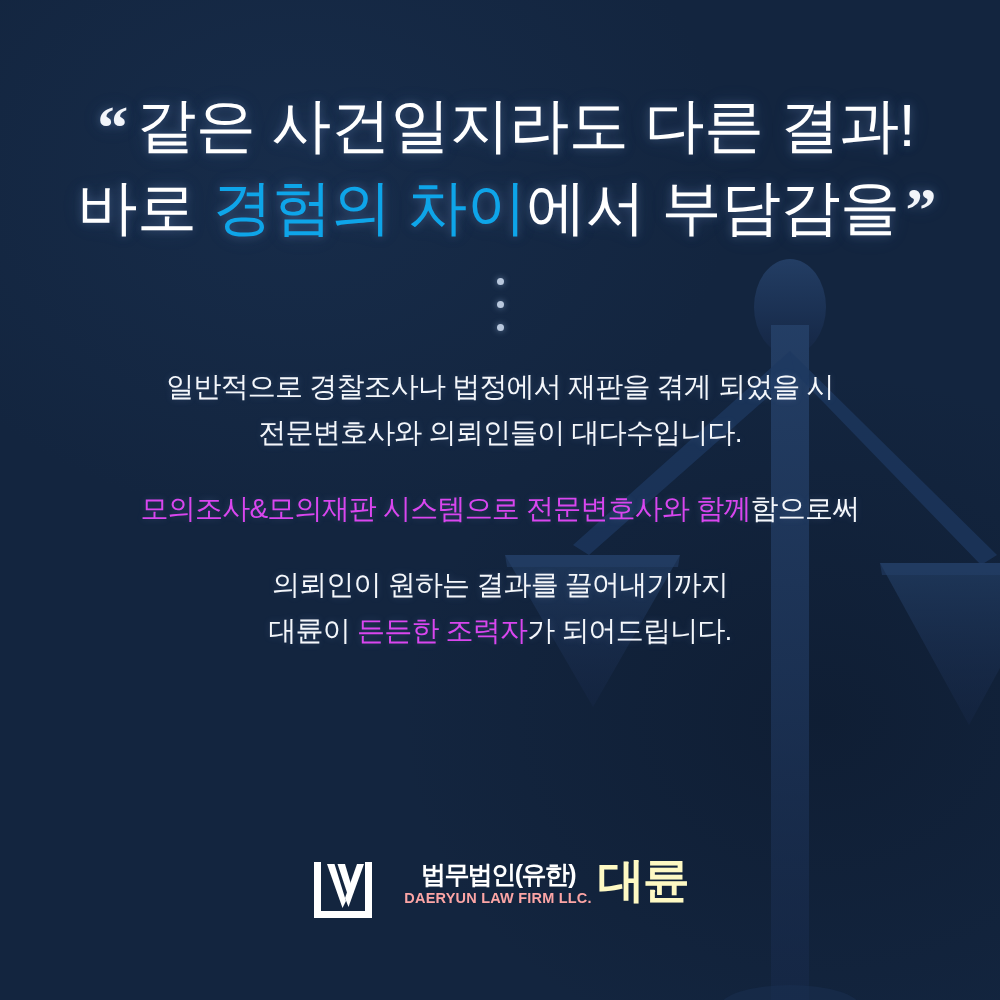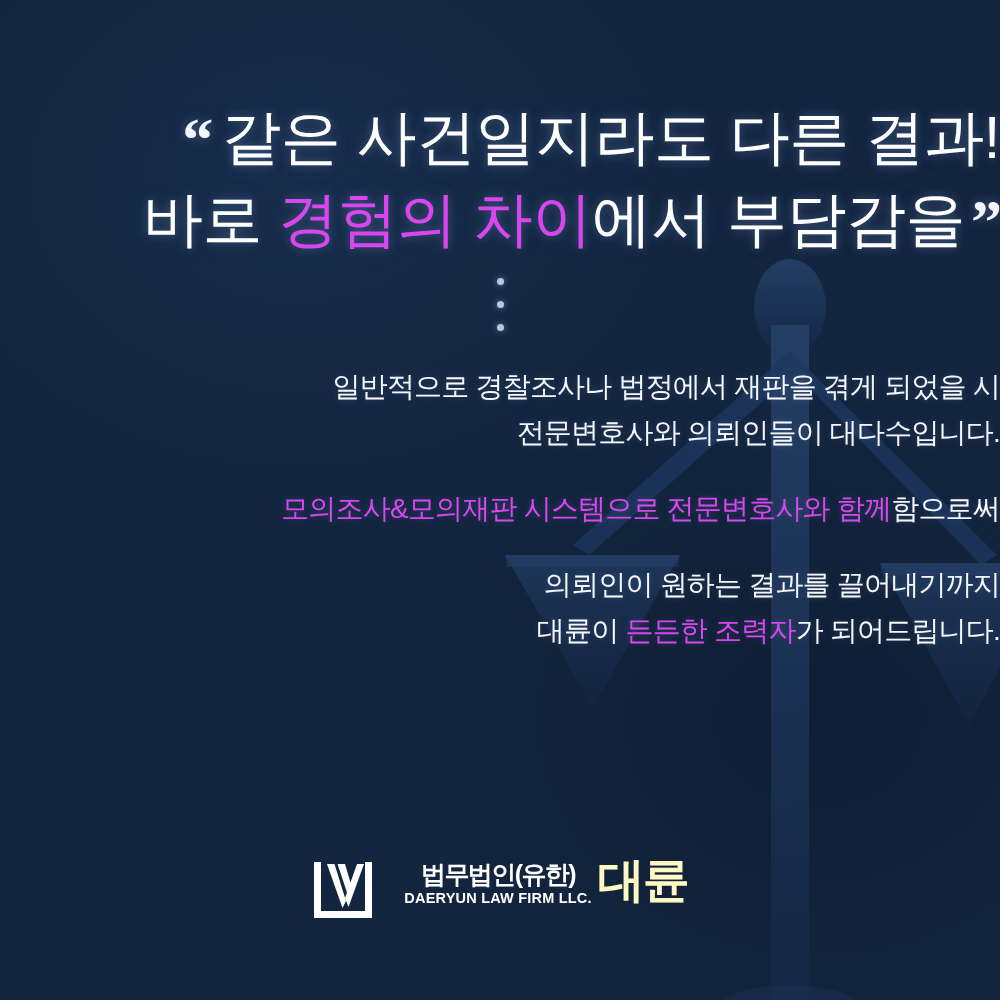--- a/index.html
+++ b/index.html
@@ -40,33 +40,32 @@
     width:470px; height:760px;
     opacity:1;
     pointer-events:none;
   }
   #watermark svg { display:block; width:100%; height:100%; overflow:visible; }
 
   
   .headline {
     position:absolute;
     left:12px; right:0;
-    text-align:right;
+    text-align:center;
     color:#ffffff;
     font-weight:400;
     letter-spacing:-0.5px;
     line-height:1.0;
     white-space:nowrap;
     text-shadow:0 0 10px rgba(150,185,245,0.30), 0 0 22px rgba(110,150,215,0.16);
-    margin-top:12px;
   }
   #headline-line-1 { top:96px;  font-size:60px; }
   #headline-line-2 { top:178px; font-size:60px; }
 
-  .hl-accent { color:#d946ef; }
+  .hl-accent { color:#0ea5e9; }
 
   .quote-mark {
     color:#f2f5fa;
     font-family:"Liberation Serif","DejaVu Serif",serif;
     font-size:62px;
     font-weight:700;
     vertical-align:-2px;
     letter-spacing:-2px;
   }
   .quote-open  { margin-right:10px; }
@@ -89,21 +88,21 @@
     box-shadow:0 0 6px rgba(170,200,240,0.55);
   }
 
   
   #body-copy {
     position:absolute;
     left:0; right:0;
     top:364px;
     text-align:center;
   }
-  .para { margin-bottom:30px;text-align:right; }
+  .para { margin-bottom:30px; }
   .para:last-child { margin-bottom:12px; }
   .para .line {
     color:#f4f7fb;
     font-size:28px;
     font-weight:500;
     line-height:1.64;
     letter-spacing:-0.8px;
     white-space:nowrap;
     text-shadow:0 0 7px rgba(140,175,235,0.22);
   }
@@ -136,21 +135,21 @@
   }
   #logo-entity {
     color:#ffffff;
     font-size:25px;
     font-weight:700;
     letter-spacing:-1.6px;
     line-height:1.05;
     white-space:nowrap;
   }
   #logo-roman {
-    color:#ffffff;
+    color:#fca5a5;
     font-size:14.5px;
     font-weight:700;
     letter-spacing:0.2px;
     line-height:1.1;
     margin-top:4px;
     white-space:nowrap;
   }
   #logo-brand {
     color:#fef9c3;
     font-size:47px;

